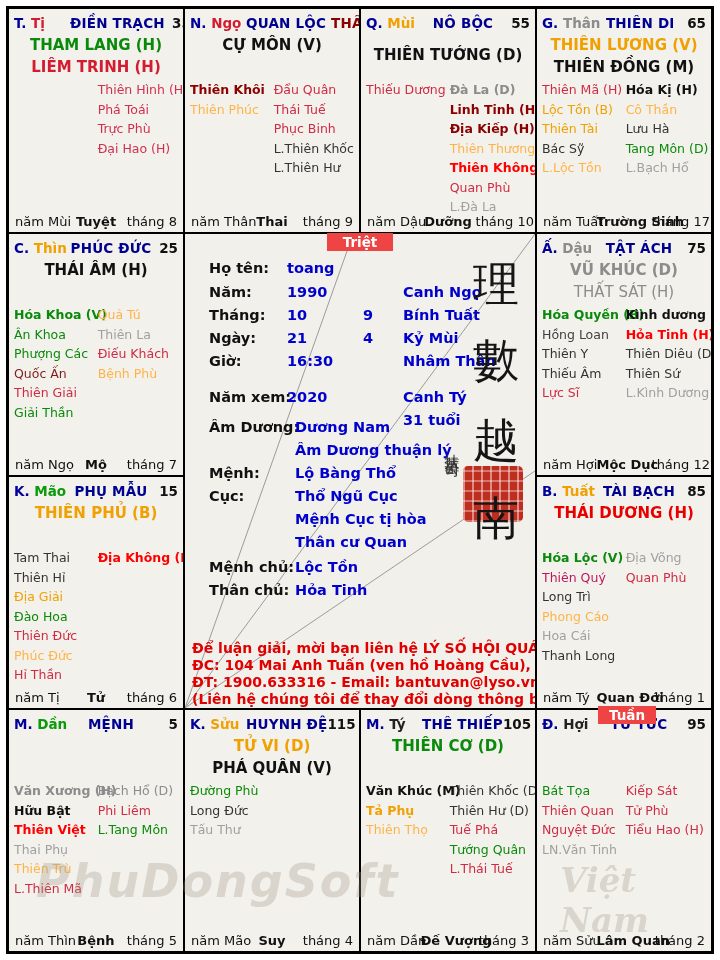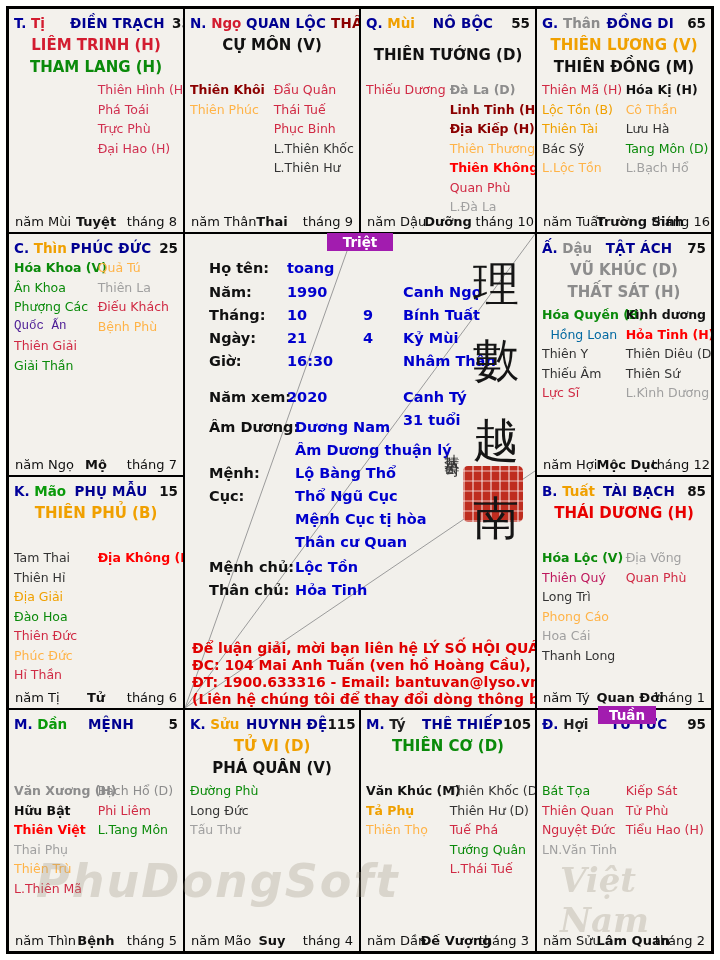--- a/index.html
+++ b/index.html
@@ -28,41 +28,41 @@
   .cval{color:#0000cd;}
   .notice{position:absolute;left:7px;right:2px;top:406px;color:#e00000;font-weight:bold;font-size:14px;line-height:17px;white-space:nowrap;}
   .fan{position:absolute;left:0;top:0;width:100%;height:100%;}
   .cjk{position:absolute;left:284px;width:54px;text-align:center;font-size:46px;line-height:52px;
        font-family:"DejaVu Serif","Liberation Serif",serif;color:#151515;z-index:3;}
   .cjksmall{position:absolute;left:257px;top:208px;font-size:15px;color:#333;writing-mode:vertical-rl;letter-spacing:3px;z-index:3;
        font-family:"DejaVu Serif","Liberation Serif",serif;}
   .seal{position:absolute;left:278px;top:232px;width:60px;height:56px;background:#bf2d1f;border-radius:5px;z-index:2;
        background-image:repeating-linear-gradient(90deg,rgba(255,255,255,.45) 0 2px,transparent 2px 9px),
                         repeating-linear-gradient(0deg,rgba(255,255,255,.35) 0 2px,transparent 2px 10px);}
-  .tribox{position:absolute;background:#a21caf;color:#fff;font-weight:bold;font-size:13.5px;text-align:center;line-height:18px;z-index:6;}
+  .tribox{position:absolute;background:#ef4444;color:#fff;font-weight:bold;font-size:13.5px;text-align:center;line-height:18px;z-index:6;}
   #triet{left:319px;top:225px;width:66px;height:18px;}
   #tuan{left:590px;top:698px;width:58px;height:18px;}
   .wm{position:absolute;color:rgba(158,148,130,.30);font-weight:bold;font-style:italic;z-index:1;pointer-events:none;}
   #wm-left{left:28px;top:846px;font-size:46px;letter-spacing:2px;}
   #wm-right{left:552px;top:852px;font-size:34px;font-family:"DejaVu Serif",serif;}
 </style>
 </head>
 <body>
 
 <div class="board">
 
   <div class="cell" style="grid-column:1;grid-row:1">
     <div class="hdr">
       <span class="stml"><span class="stem">T.</span> <span style="color: rgb(211, 28, 48);">Tị</span></span>
       <span class="pname">ĐIỀN TRẠCH</span>
       <span class="age">35</span>
     </div>
     <div class="mains">
+        <div style="color: rgb(10, 138, 10); font-weight: bold;">THAM LANG (H)</div>
         <div style="color: rgb(211, 28, 48); font-weight: bold;">LIÊM TRINH (H)</div>
-        <div style="color: rgb(10, 138, 10); font-weight: bold;">THAM LANG (H)</div>
       </div>
     <div class="cols">
       <div class="colL"></div>
       <div class="colR">
           <div style="color: rgb(208, 48, 80);">Thiên Hình (H)</div>
           <div style="color: rgb(208, 48, 80);">Phá Toái</div>
           <div style="color: rgb(208, 48, 80);">Trực Phù</div>
           <div style="color: rgb(208, 48, 80);">Đại Hao (H)</div>
         </div>
     </div>
@@ -128,21 +128,21 @@
     <div class="ftr">
       <span class="fy">năm Dậu</span>
       <span class="fs">Dưỡng</span>
       <span class="fm">tháng 10</span>
     </div>
   </div>
 
   <div class="cell" style="grid-column:4;grid-row:1">
     <div class="hdr">
       <span class="stml"><span class="stem">G.</span> <span style="color: rgb(140, 140, 140);">Thân</span></span>
-      <span class="pname">ĐỒNG DI</span>
+      <span class="pname">THIÊN DI</span>
       <span class="age">65</span>
     </div>
     <div class="mains">
         <div style="color: rgb(240, 160, 0); font-weight: bold;">THIÊN LƯƠNG (V)</div>
         <div style="color: rgb(17, 17, 17); font-weight: bold;">THIÊN ĐỒNG (M)</div>
       </div>
     <div class="cols">
       <div class="colL">
           <div style="color: rgb(208, 42, 68);">Thiên Mã (H)</div>
           <div style="color: rgb(240, 160, 0);">Lộc Tồn (B)</div>
@@ -154,36 +154,39 @@
           <div style="color: rgb(17, 17, 17); font-weight: bold;">Hóa Kị (H)</div>
           <div style="color: rgb(255, 179, 71);">Cô Thần</div>
           <div style="color: rgb(51, 51, 51);">Lưu Hà</div>
           <div style="color: rgb(10, 138, 10);">Tang Môn (D)</div>
           <div style="color: rgb(160, 160, 160);">L.Bạch Hổ</div>
         </div>
     </div>
     <div class="ftr">
       <span class="fy">năm Tuất</span>
       <span class="fs">Trường Sinh</span>
-      <span class="fm">tháng 16</span>
+      <span class="fm">tháng 17</span>
     </div>
   </div>
 
   <div class="cell" style="grid-column:1;grid-row:2">
     <div class="hdr">
       <span class="stml"><span class="stem">C.</span> <span style="color: rgb(240, 160, 0);">Thìn</span></span>
       <span class="pname">PHÚC ĐỨC</span>
       <span class="age">25</span>
     </div>
+    <div class="mains">
+        <div style="color: rgb(17, 17, 17); font-weight: bold;">THÁI ÂM (H)</div>
+      </div>
     <div class="cols">
       <div class="colL">
           <div style="color: rgb(10, 138, 10); font-weight: bold;">Hóa Khoa (V)</div>
           <div style="color: rgb(10, 138, 10);">Ân Khoa</div>
           <div style="color: rgb(10, 138, 10);">Phượng Các</div>
-          <div style="color: #4c1d95; font-family: Liberation Mono, monospace;">Quốc Ấn</div>
+          <div style="color: #7f1d1d;">Quốc Ấn</div>
           <div style="color: rgb(208, 42, 68);">Thiên Giải</div>
           <div style="color: rgb(10, 138, 10);">Giải Thần</div>
         </div>
       <div class="colR">
           <div style="color: rgb(255, 179, 71);">Quả Tú</div>
           <div style="color: rgb(160, 160, 160);">Thiên La</div>
           <div style="color: rgb(208, 42, 68);">Điếu Khách</div>
           <div style="color: rgb(255, 179, 71);">Bệnh Phù</div>
         </div>
     </div>
@@ -252,26 +255,26 @@
   </div>
 
   <div class="cell" style="grid-column:4;grid-row:2">
     <div class="hdr">
       <span class="stml"><span class="stem">Ấ.</span> <span style="color: rgb(140, 140, 140);">Dậu</span></span>
       <span class="pname">TẬT ÁCH</span>
       <span class="age">75</span>
     </div>
     <div class="mains">
         <div style="color: rgb(140, 140, 140); font-weight: bold;">VŨ KHÚC (D)</div>
-        <div style="color: rgb(140, 140, 140); font-weight: bold;">THẤT SÁT (H)</div>
+        <div style="color: rgb(140, 140, 140); font-weight: normal;">THẤT SÁT (H)</div>
       </div>
     <div class="cols">
       <div class="colL">
           <div style="color: rgb(10, 138, 10); font-weight: bold;">Hóa Quyền (B)</div>
-          <div style="color: #0369a1; text-align: center;">Hồng Loan</div>
+          <div style="color: #404040;">Hồng Loan</div>
           <div style="color: rgb(51, 51, 51);">Thiên Y</div>
           <div style="color: rgb(51, 51, 51);">Thiếu Âm</div>
           <div style="color: rgb(208, 42, 68);">Lực Sĩ</div>
         </div>
       <div class="colR">
           <div style="color: rgb(17, 17, 17); font-weight: bold;">Kình dương (H)</div>
           <div style="color: rgb(255, 0, 0); font-weight: bold;">Hỏa Tinh (H)</div>
           <div style="color: rgb(51, 51, 51);">Thiên Diêu (D)</div>
           <div style="color: rgb(51, 51, 51);">Thiên Sứ</div>
           <div style="color: rgb(160, 160, 160);">L.Kình Dương</div>

